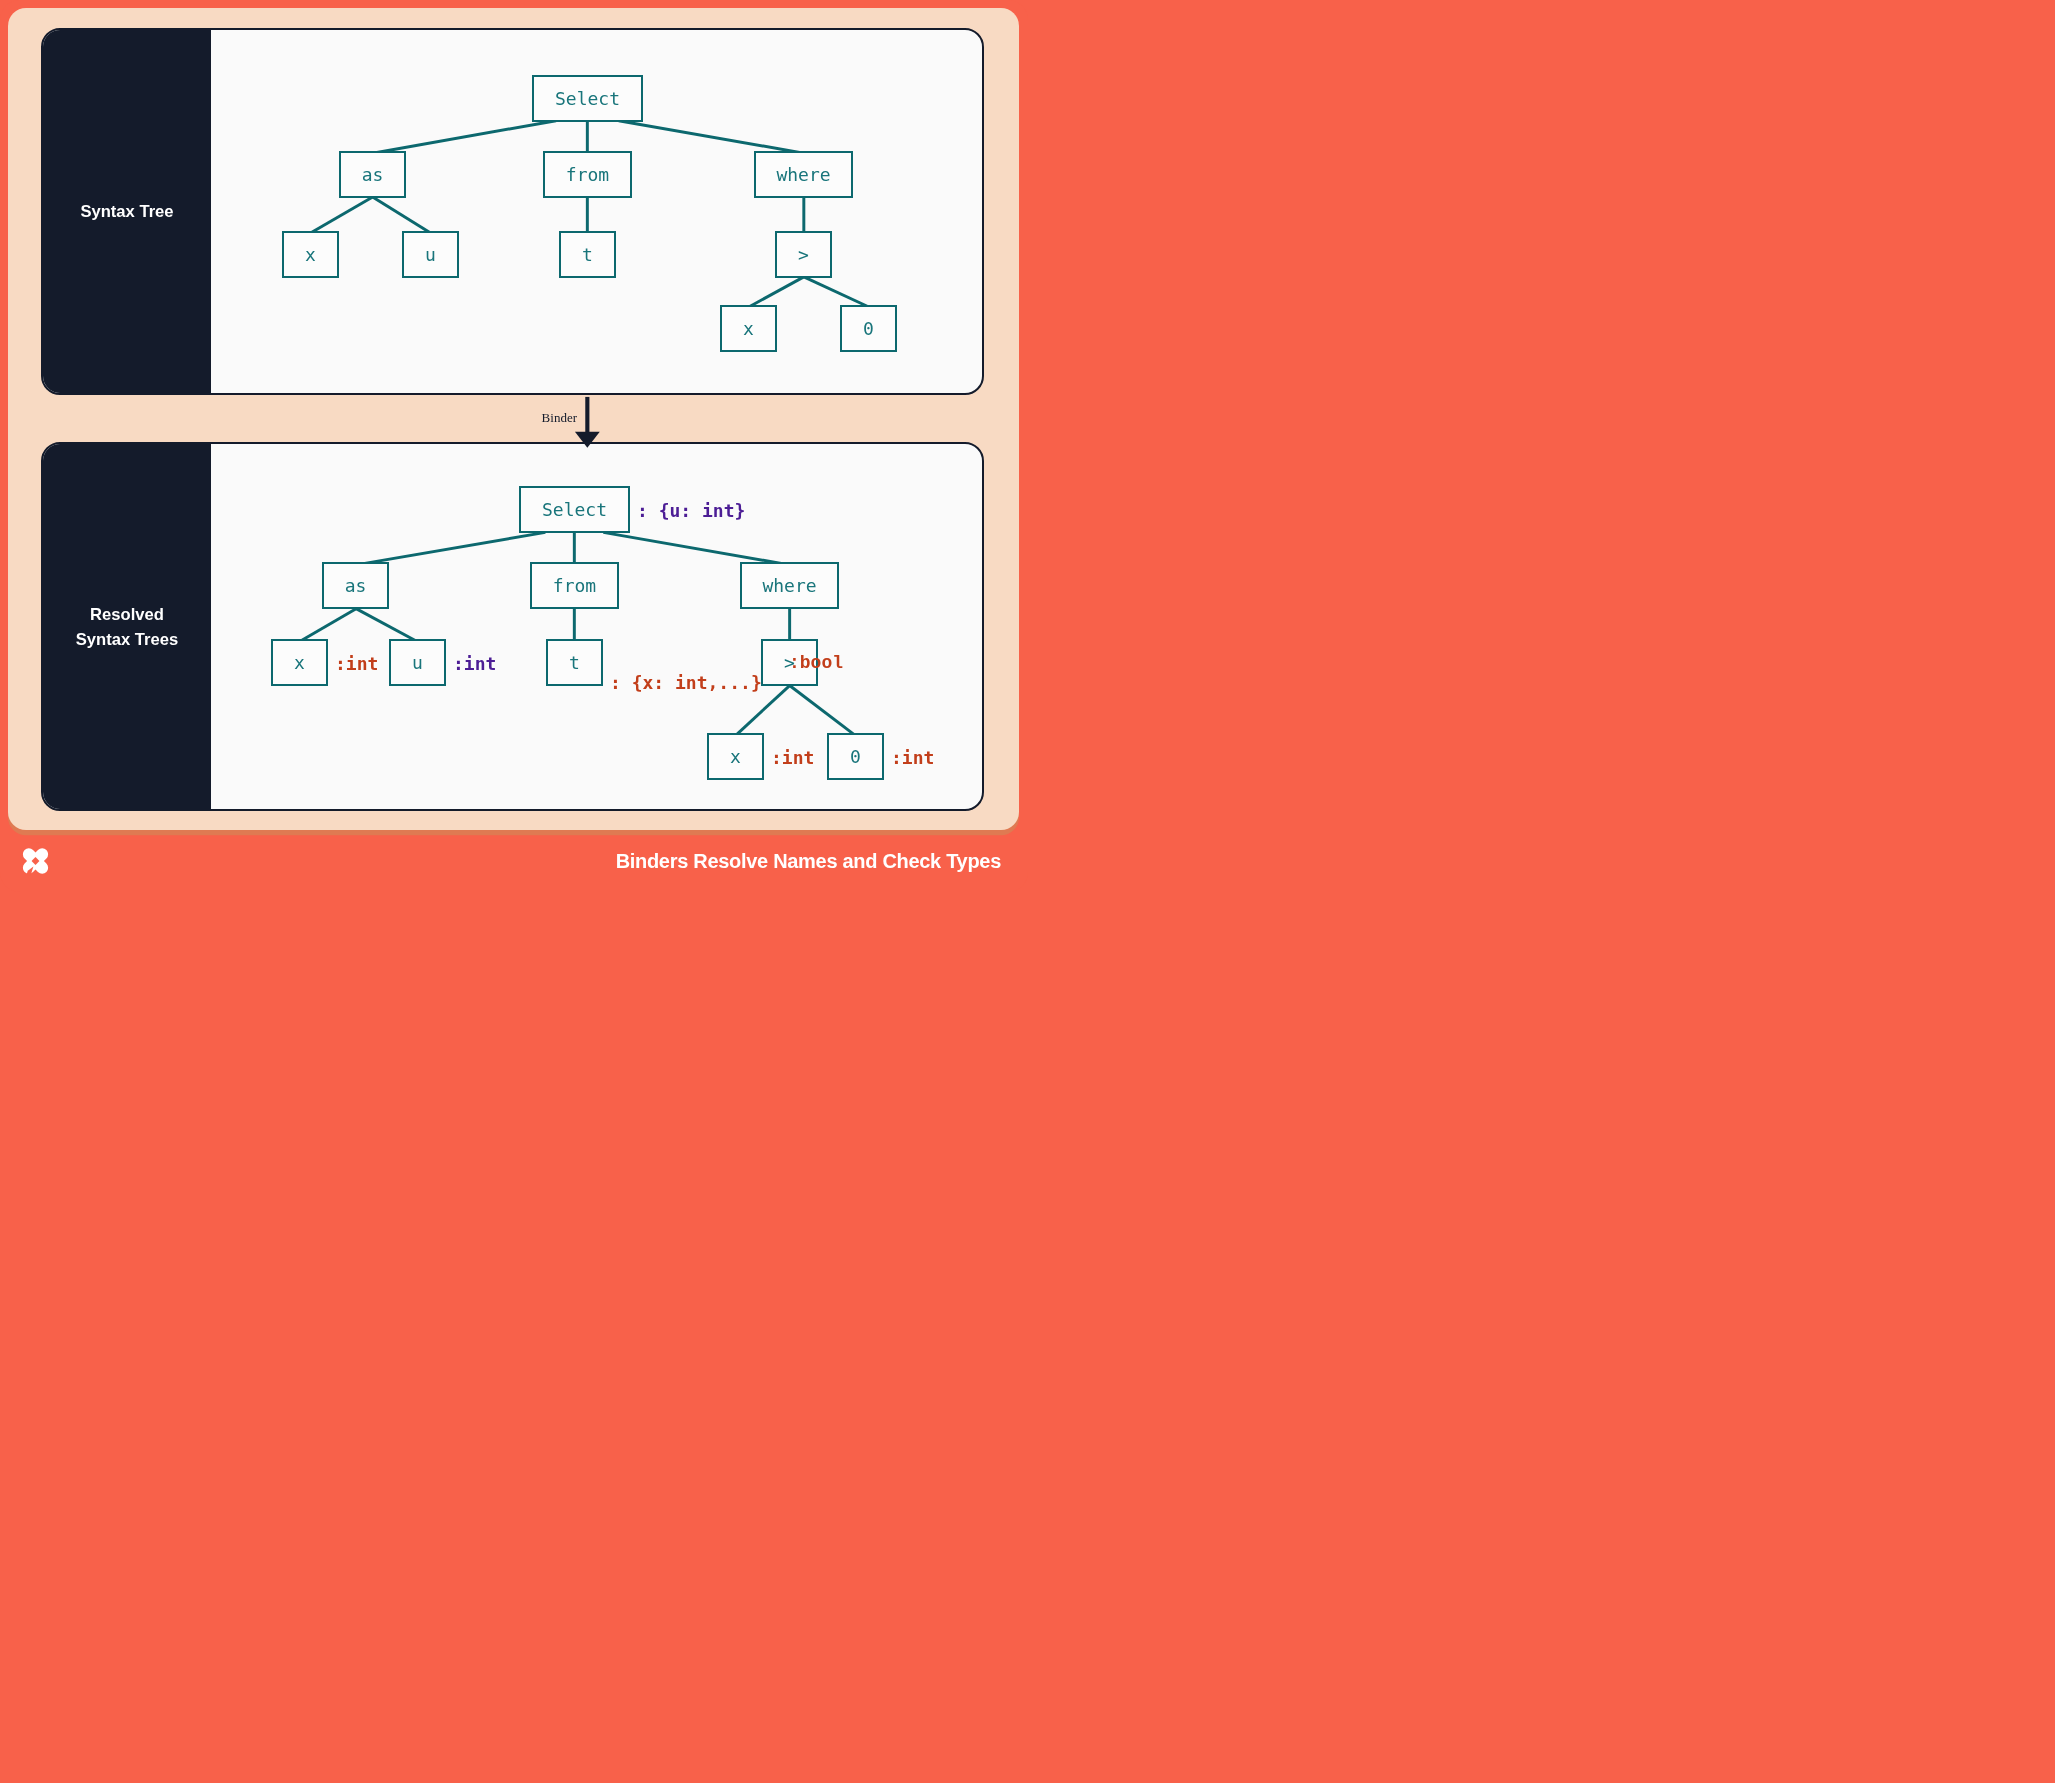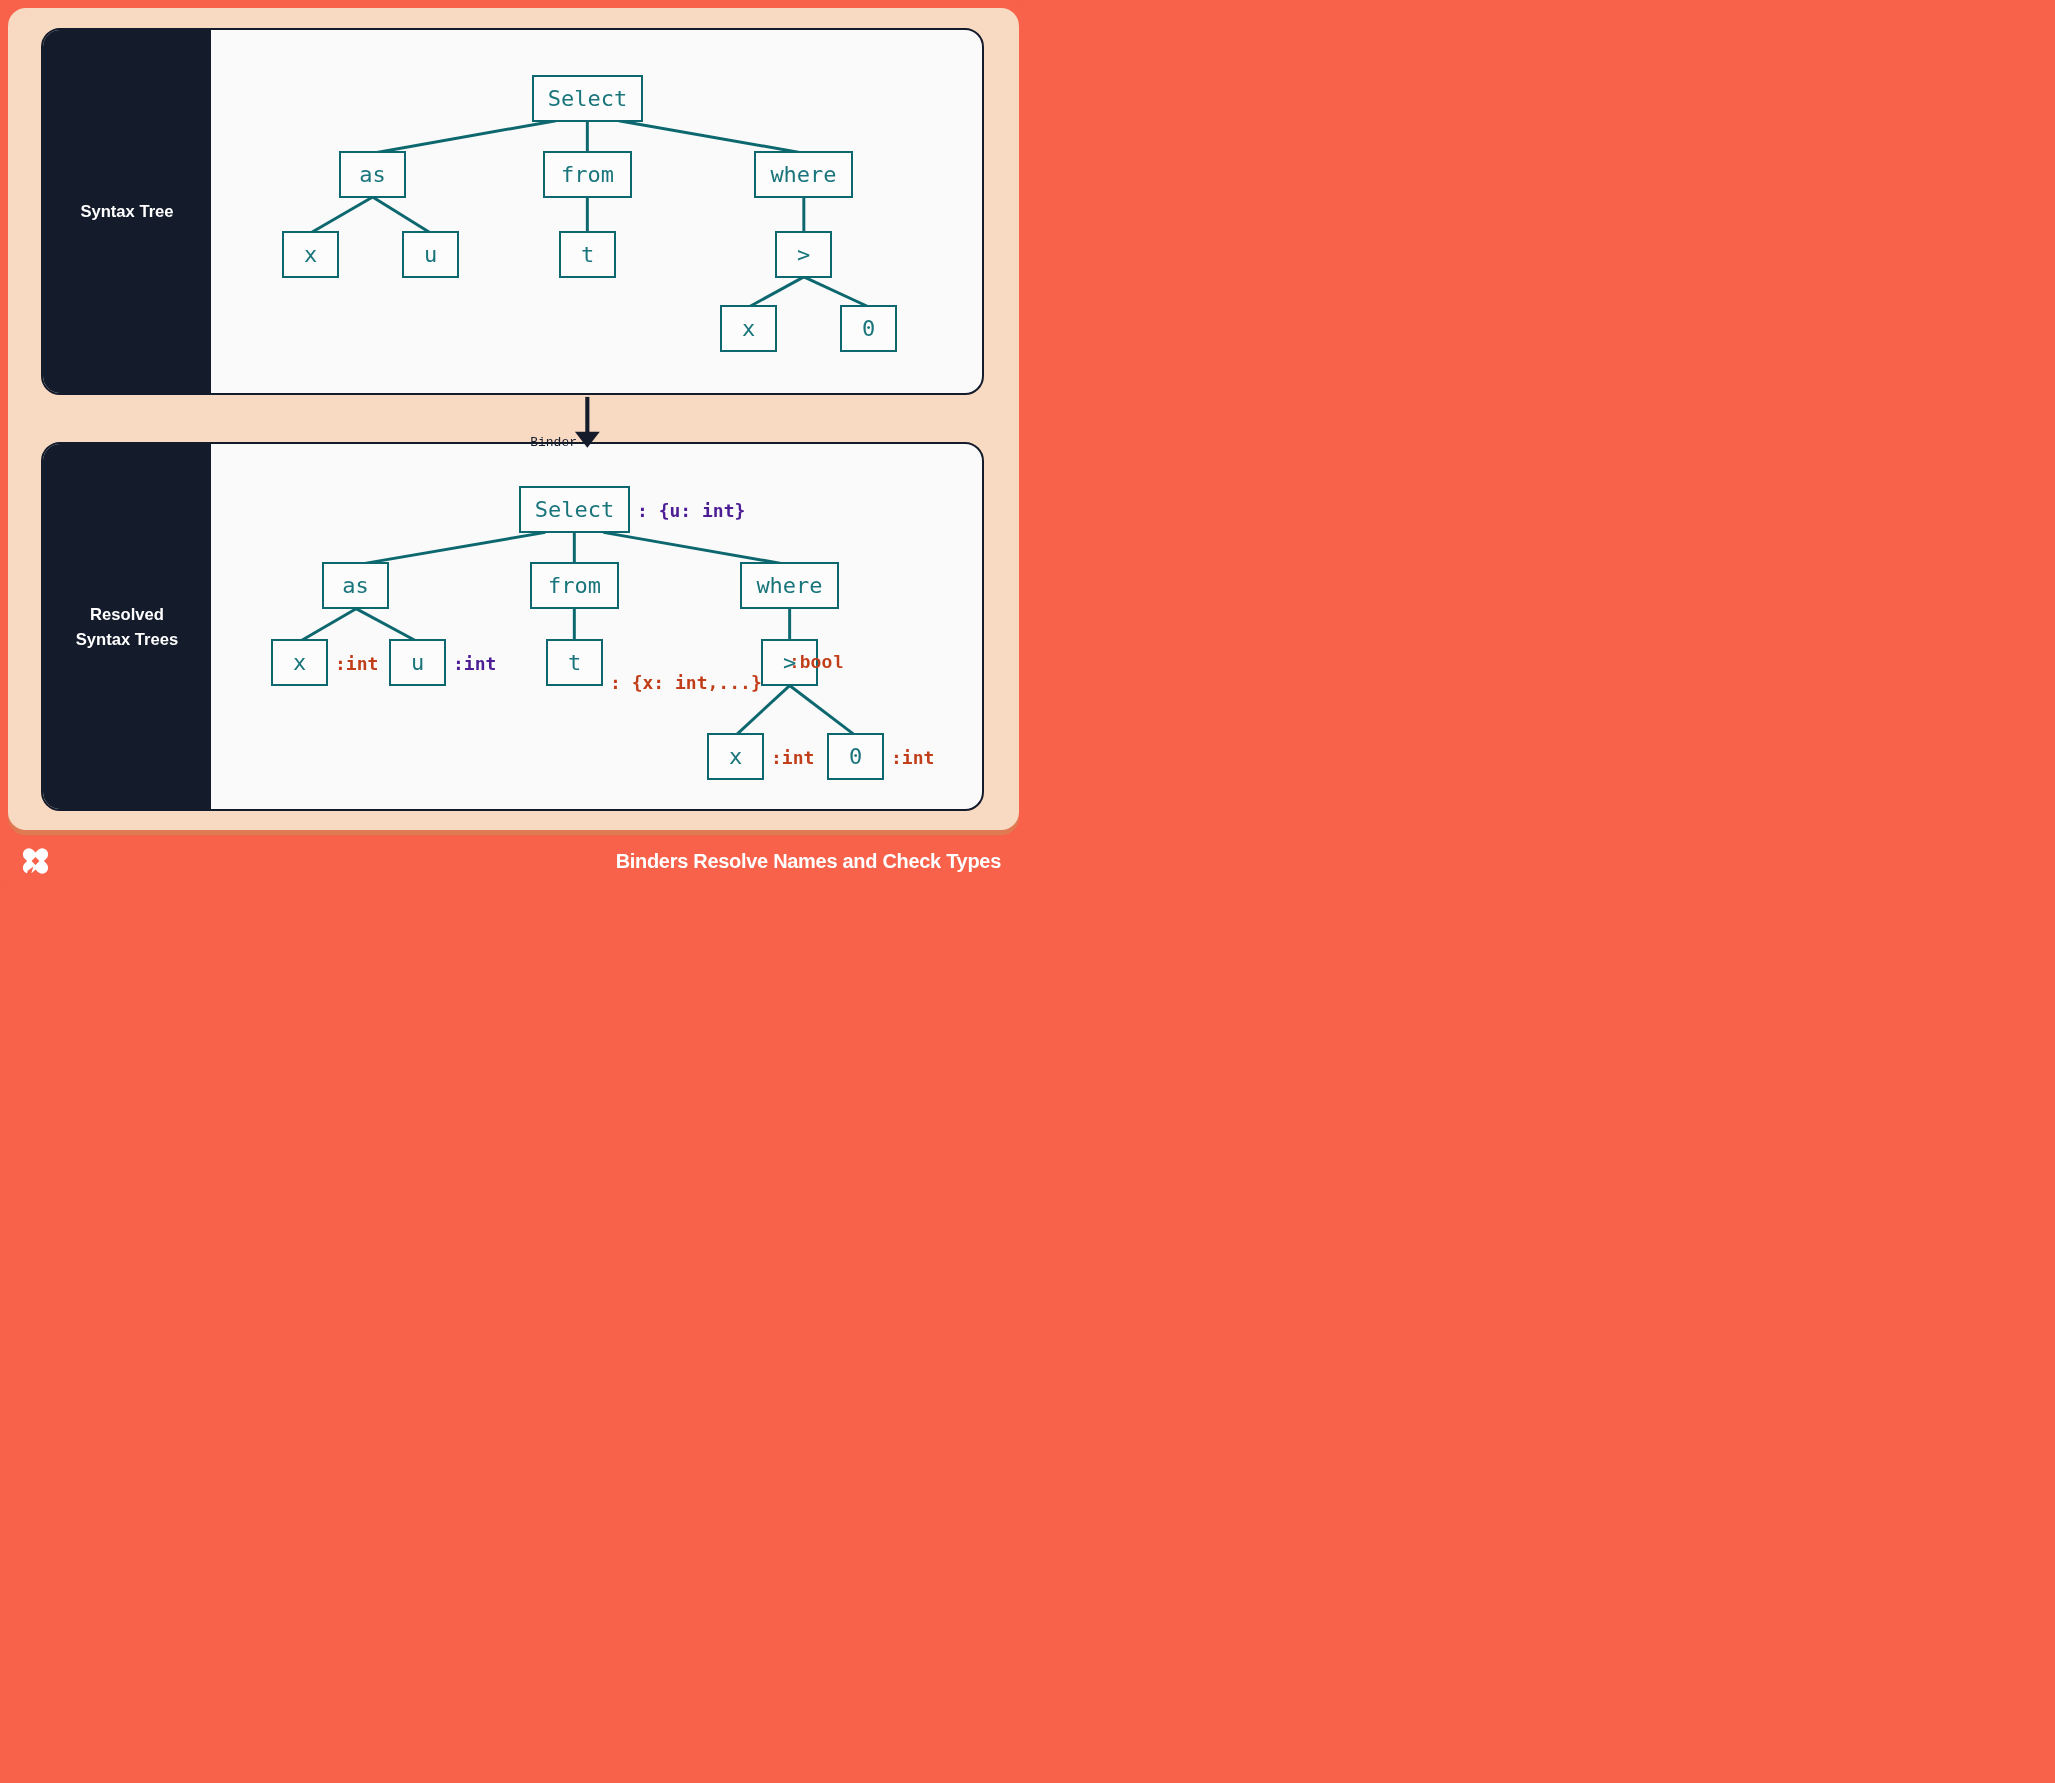--- a/index.html
+++ b/index.html
@@ -9,28 +9,28 @@
          background:#F8DAC3;border-radius:18px;box-shadow:0 5.3px 0 #DF7A52;}
   .panel{position:absolute;left:41px;width:943px;background:#FAFAFA;
          border:2.7px solid #141B2B;border-radius:19px;overflow:hidden;box-sizing:border-box;}
   .panel.top{top:28px;height:367px;}
   .panel.bottom{top:442px;height:369px;}
   .sidebar{position:absolute;left:0;top:0;bottom:0;width:168px;background:#141B2B;
            display:flex;flex-direction:column;align-items:center;justify-content:center;}
   .sidebar-label{color:#FFFFFF;font-weight:bold;font-size:16.6px;line-height:25px;text-align:center;}
   .node{position:absolute;height:47px;box-sizing:border-box;border:2.7px solid #0C686E;
         background:#FCFCFC;display:flex;align-items:center;justify-content:center;
-        font-family:"DejaVu Sans Mono",monospace;font-size:22px;color:#19757B;z-index:3;}
+        font-family:"DejaVu Sans Mono",monospace;font-size:18px;color:#19757B;z-index:3;}
   .annot{position:absolute;transform:translateY(-50%);font-family:"DejaVu Sans Mono",monospace;
          font-weight:bold;font-size:18px;white-space:pre;z-index:3;}
   .annot.red{color:#C23E1A;}
   .annot.navy{color:#4c1d95;}
   .edges{position:absolute;left:0;top:0;z-index:2;pointer-events:none;}
   .binder-label{position:absolute;right:451px;top:418px;transform:translateY(-50%);
-                font-family:Liberation Mono, monospace;font-size:13px;color:#141B2B;z-index:4;margin-top:24px;}
+                font-family:Liberation Serif, serif;font-size:13px;color:#141B2B;z-index:4;}
   .footer-title{position:absolute;right:27px;top:861px;transform:translateY(-50%);
                 color:#FFFFFF;font-weight:bold;font-size:20px;letter-spacing:-0.3px;z-index:4;}
   .logo{position:absolute;left:18px;top:842px;z-index:4;}
 </style>
 </head>
 <body>
 
 <div class="page">
 
   <div class="peach"></div>

